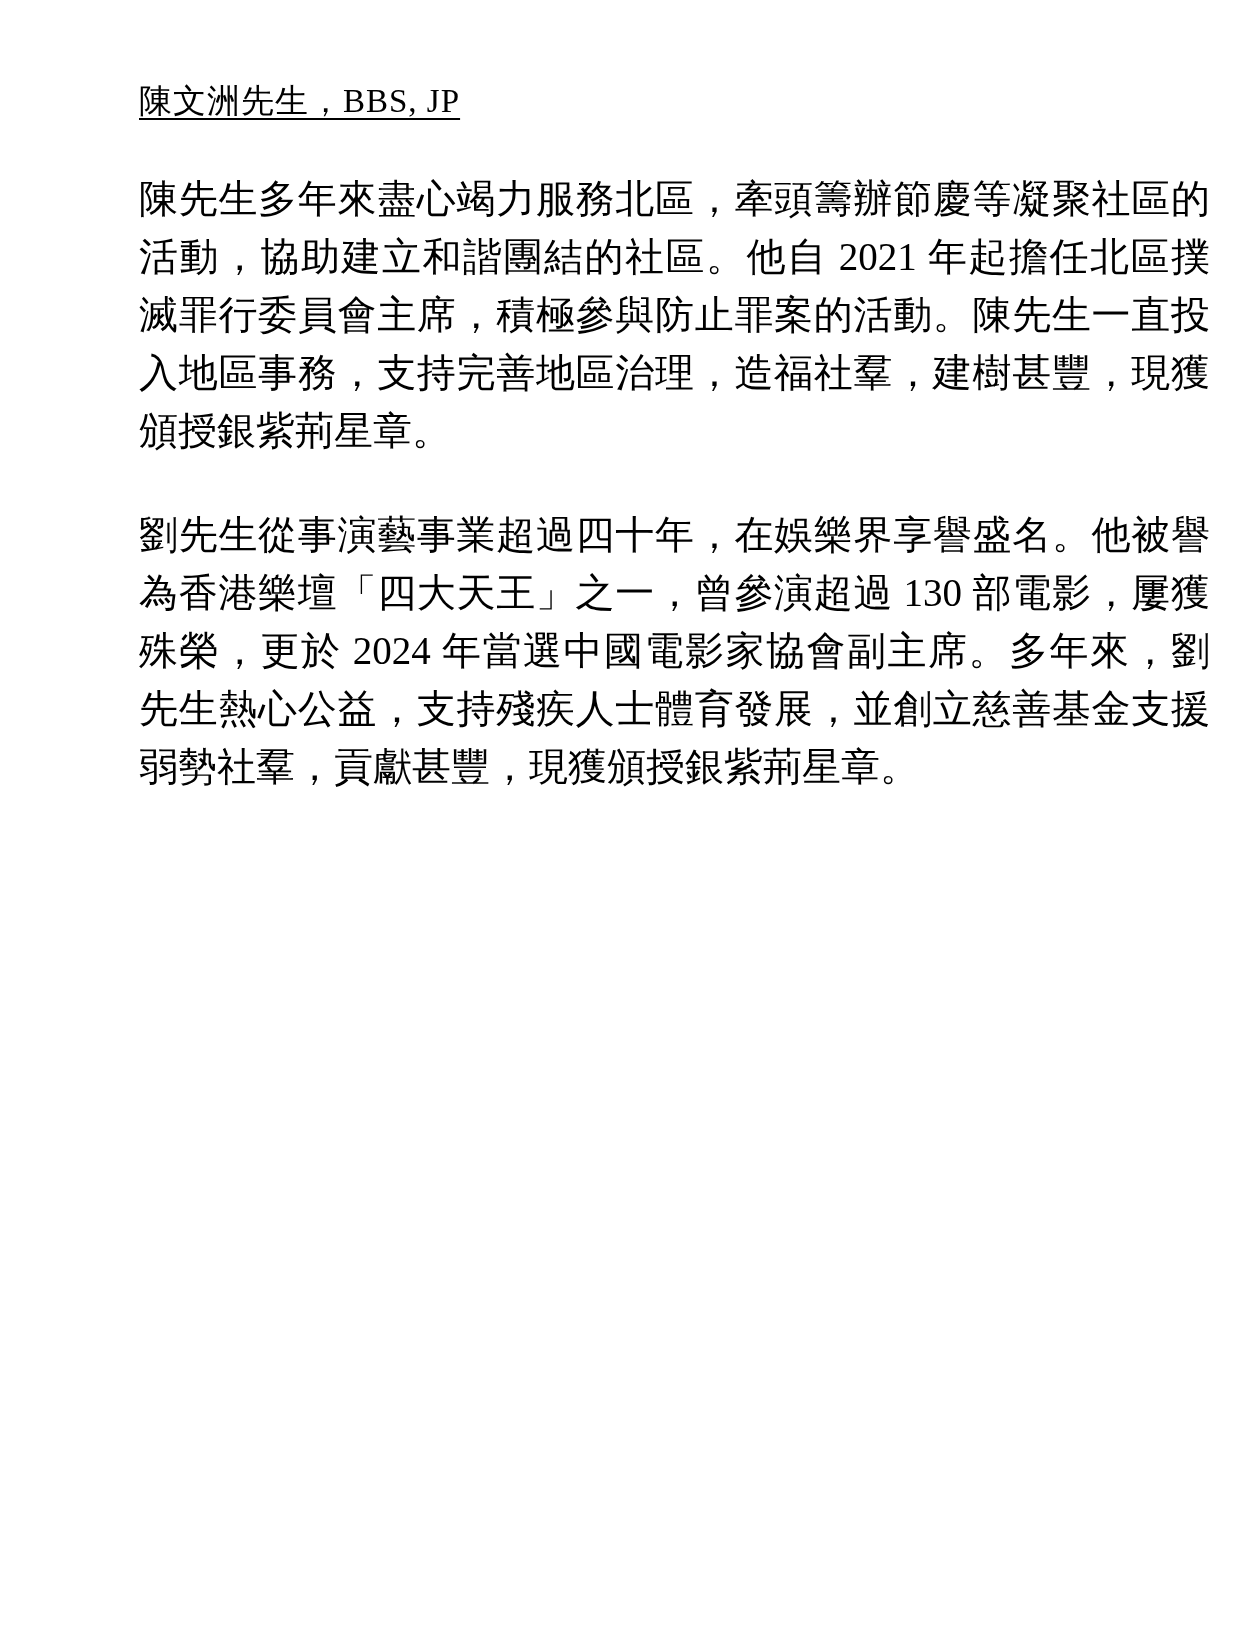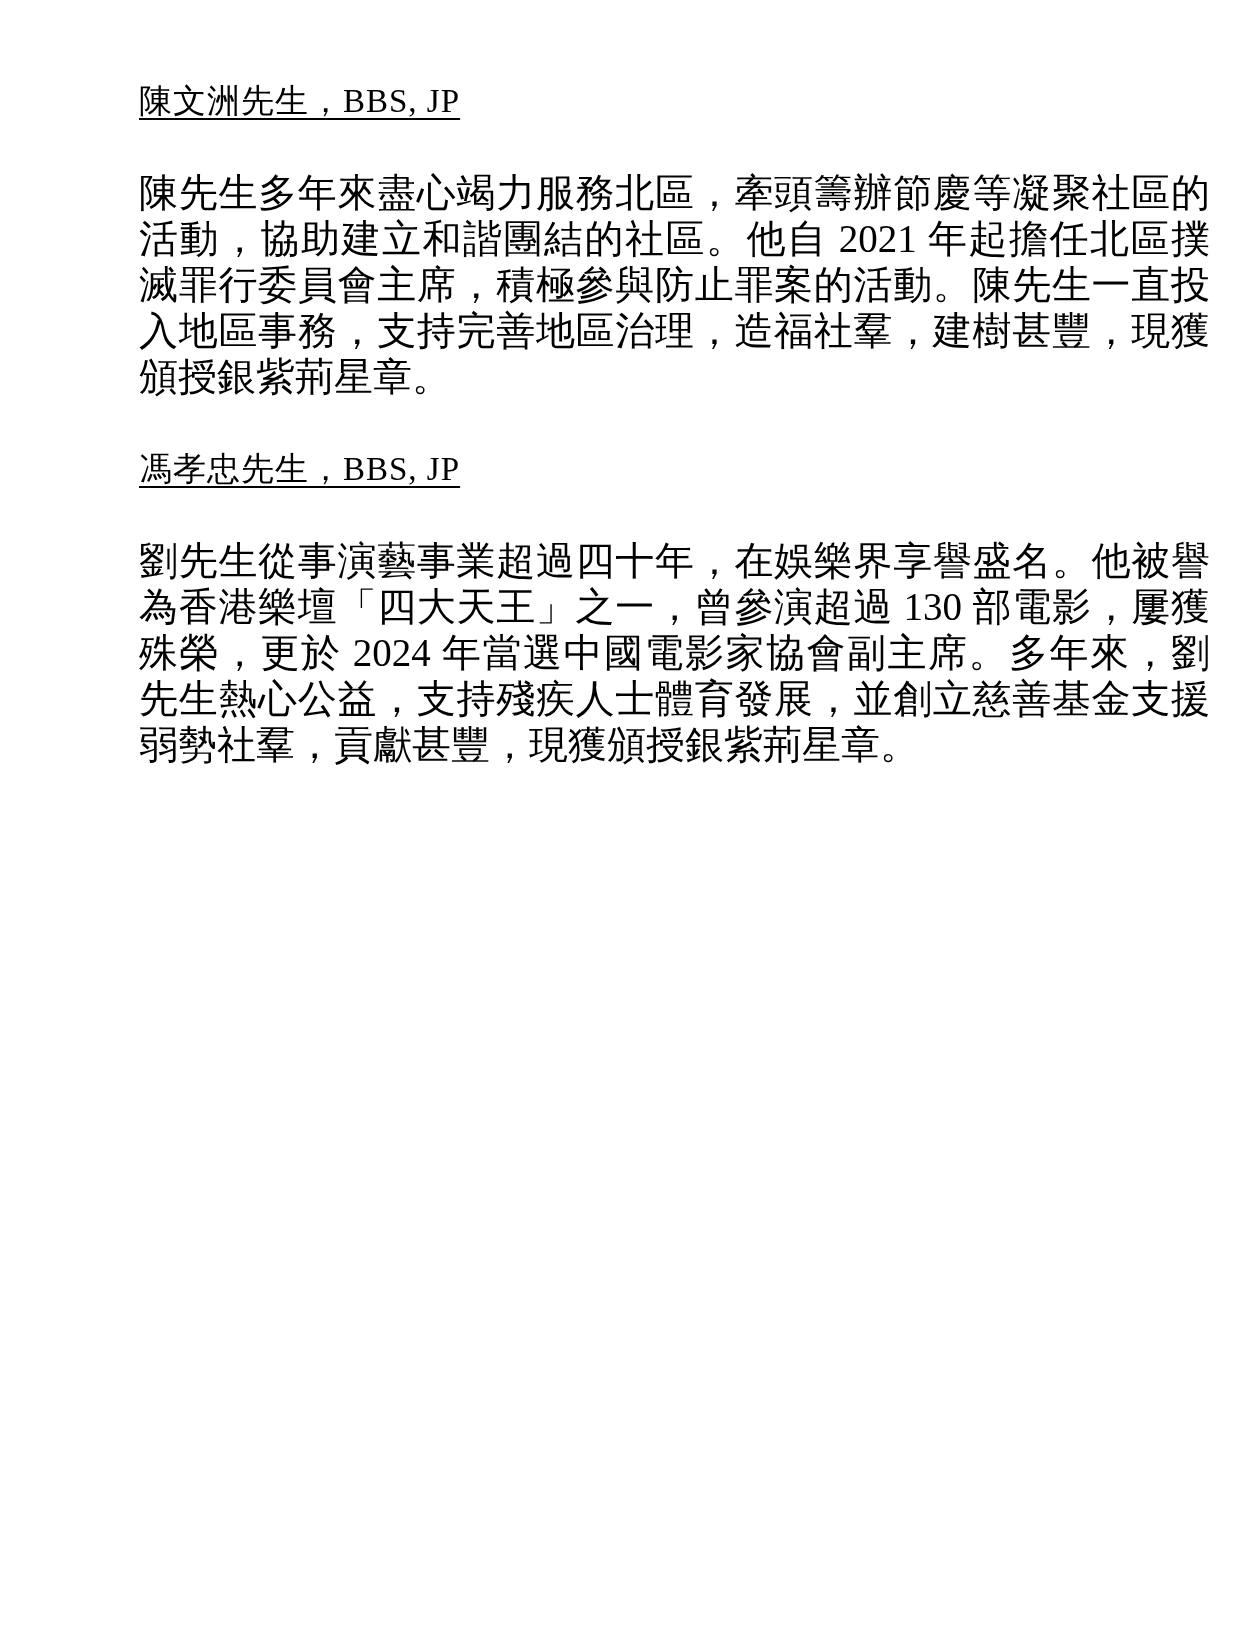--- a/index.html
+++ b/index.html
@@ -24,37 +24,36 @@
     font-weight: normal;
     text-decoration: underline;
     text-decoration-thickness: 2px;
     text-underline-offset: 6px;
     margin: 0 0 46px 0;
     letter-spacing: 1px;
     white-space: nowrap;
   }
   .entry-body {
     font-size: 39px;
-    line-height: 46px;
+    line-height: 58px;
     text-align: justify;
     margin: 0 0 46px 0;
   }
 </style>
 </head>
 <body>
 
 <div class="page" lang="zh-Hant">
 
   <section class="entry">
     <h2 class="entry-heading">陳文洲先生，BBS, JP</h2>
     <p class="entry-body">陳先生多年來盡心竭力服務北區，牽頭籌辦節慶等凝聚社區的活動，協助建立和諧團結的社區。他自 2021 年起擔任北區撲滅罪行委員會主席，積極參與防止罪案的活動。陳先生一直投入地區事務，支持完善地區治理，造福社羣，建樹甚豐，現獲頒授銀紫荊星章。</p>
   </section>
 
   <section class="entry">
-    <h2 class="entry-heading">馮孝忠先生，BBS, JP</h2>
   </section>
 
 
   <section class="entry">
     <p class="entry-body">劉先生從事演藝事業超過四十年，在娛樂界享譽盛名。他被譽為香港樂壇「四大天王」之一，曾參演超過 130 部電影，屢獲殊榮，更於 2024 年當選中國電影家協會副主席。多年來，劉先生熱心公益，支持殘疾人士體育發展，並創立慈善基金支援弱勢社羣，貢獻甚豐，現獲頒授銀紫荊星章。</p>
   </section>
 
 </div>
 
 </body></html>

